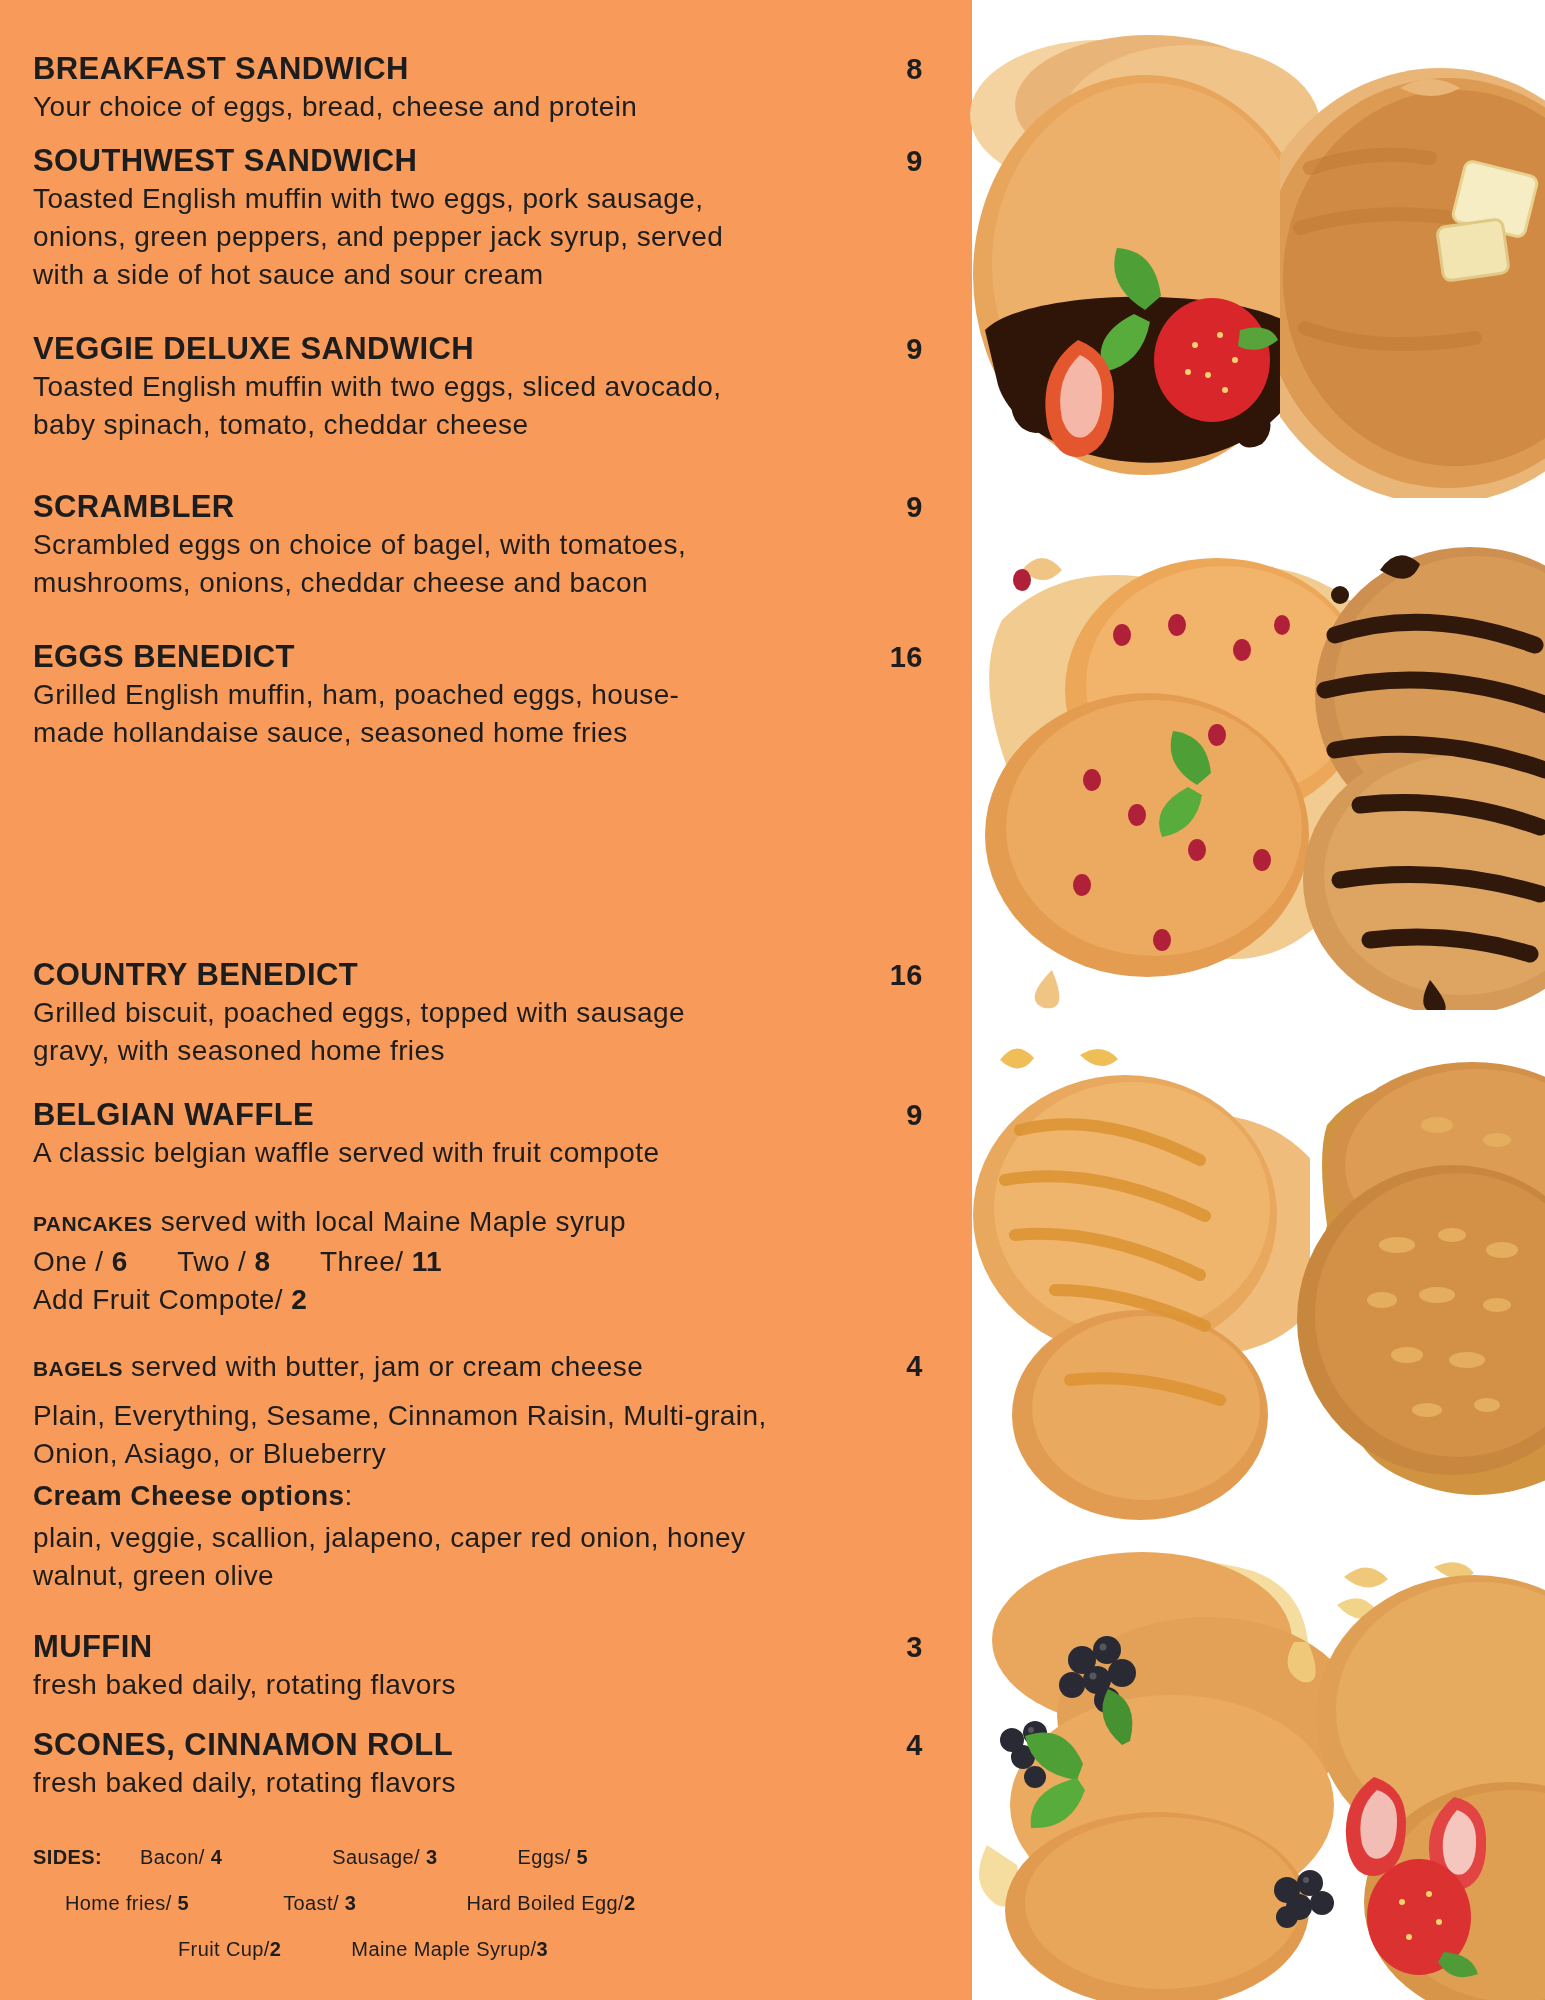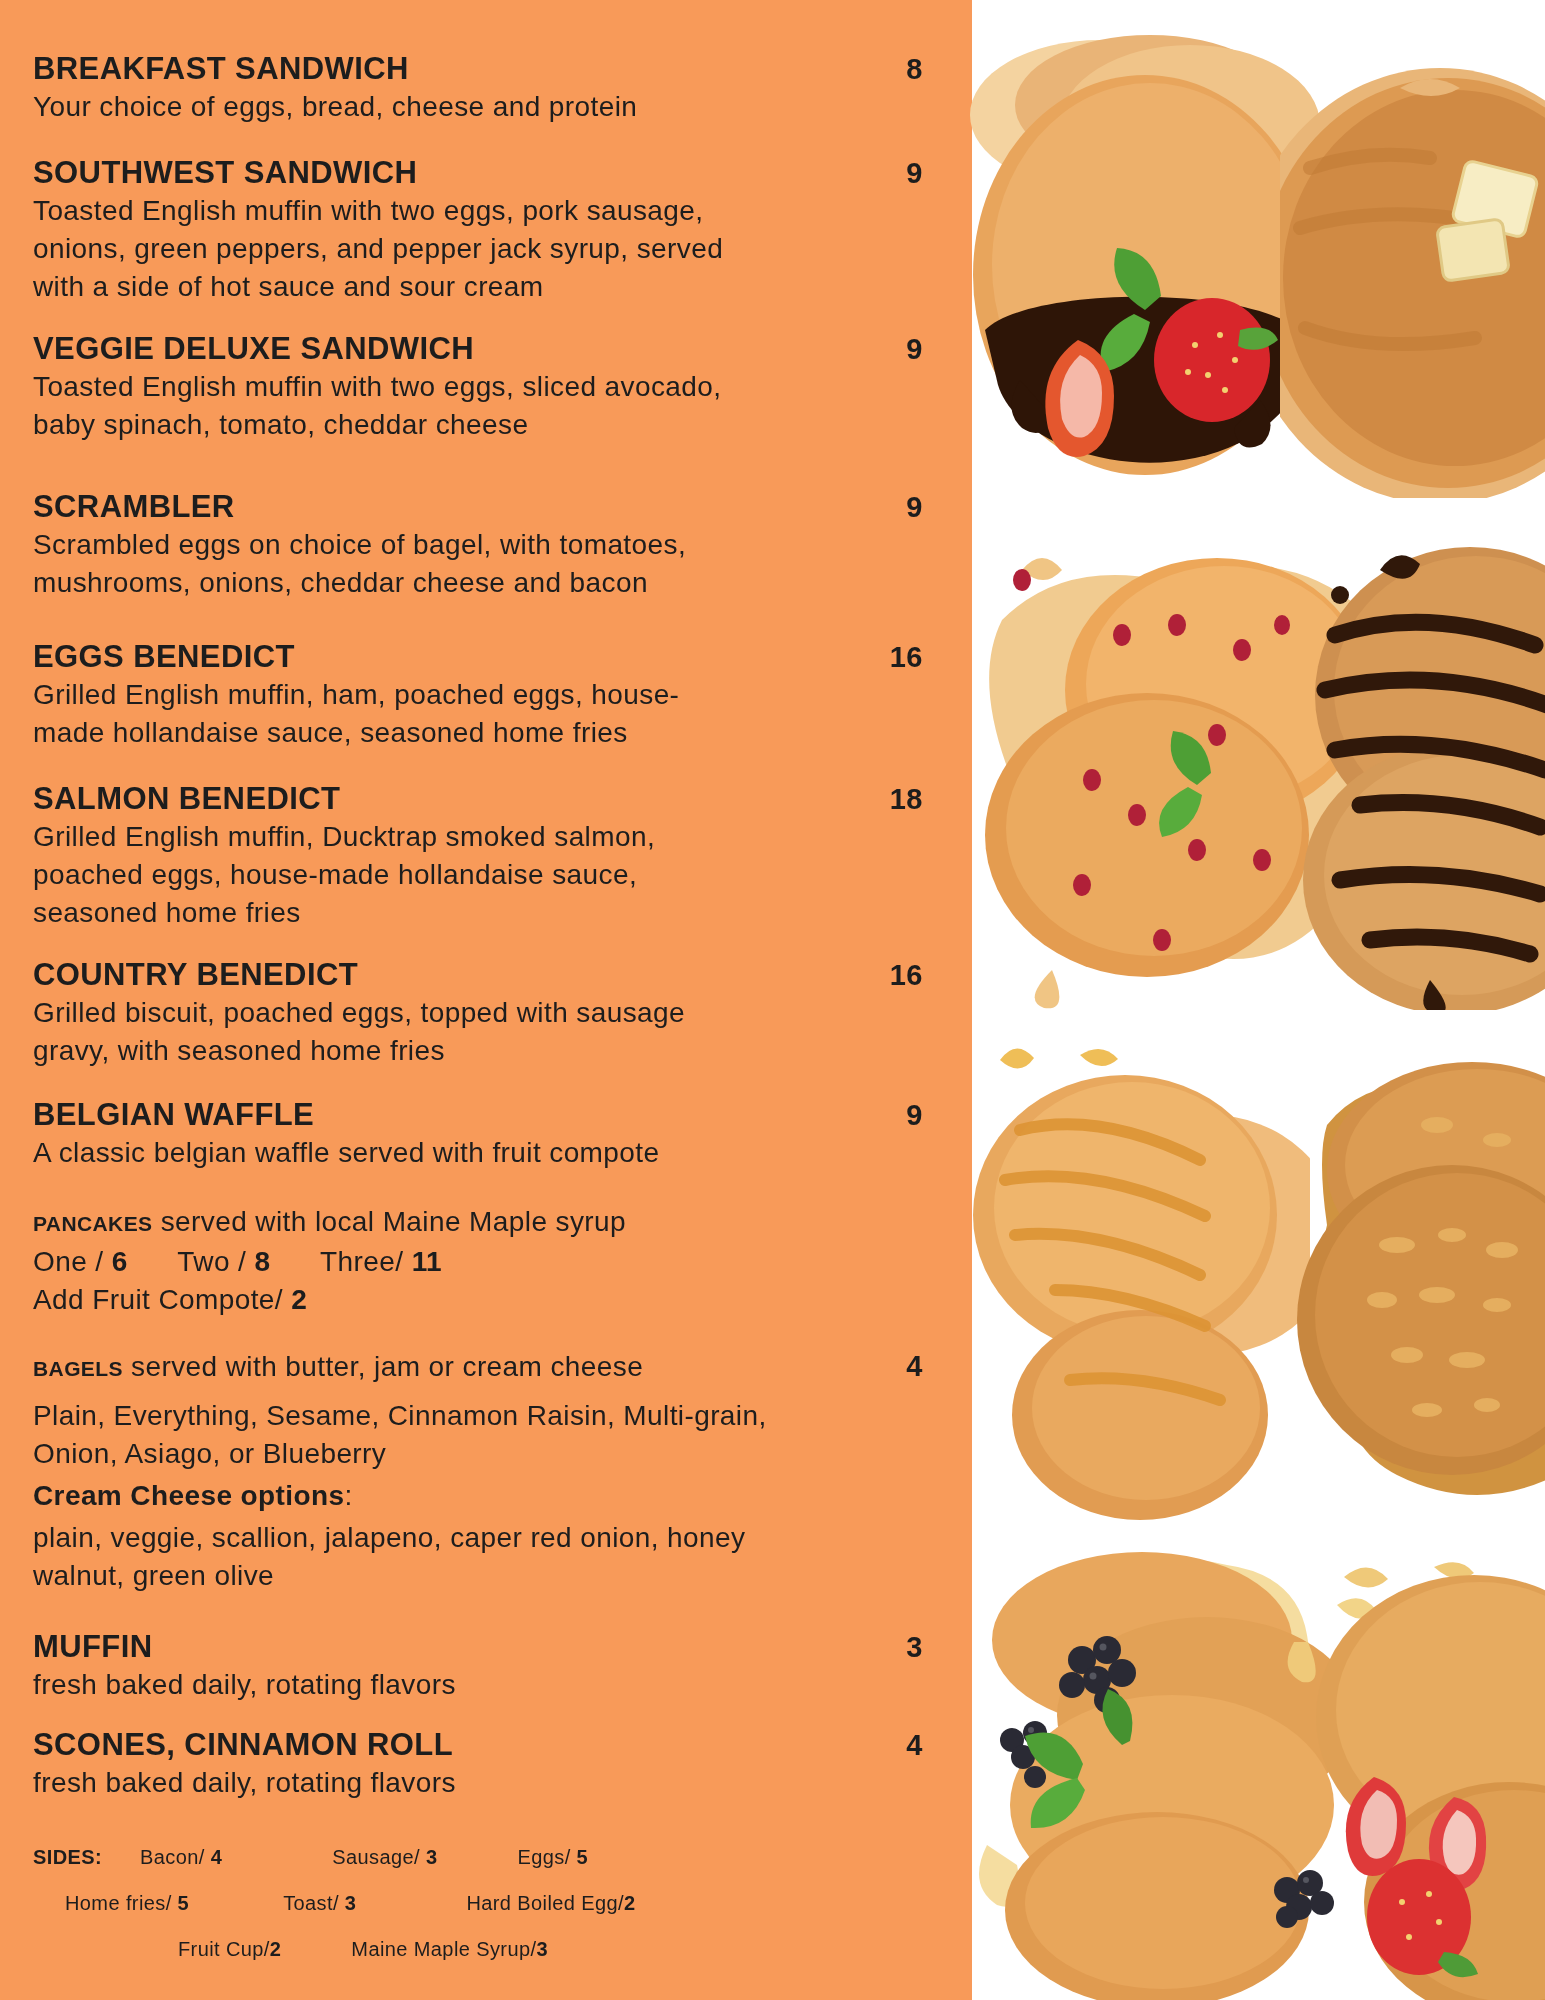--- a/index.html
+++ b/index.html
@@ -46,21 +46,21 @@
   <div class="panel">
 
     <div class="item" style="top:50px">
       <div class="row">
         <h3>BREAKFAST SANDWICH</h3>
         <span class="price">8</span>
       </div>
       <p>Your choice of eggs, bread, cheese and protein</p>
     </div>
 
-    <div class="item" style="top:154px">
+    <div class="item" style="top:142px">
       <div class="row">
         <h3>SOUTHWEST SANDWICH</h3>
         <span class="price">9</span>
       </div>
       <p>Toasted English muffin with two eggs, pork sausage,</p>
       <p>onions, green peppers, and pepper jack syrup, served</p>
       <p>with a side of hot sauce and sour cream</p>
     </div>
 
     <div class="item" style="top:330px">
@@ -83,29 +83,20 @@
 
     <div class="item" style="top:638px">
       <div class="row">
         <h3>EGGS BENEDICT</h3>
         <span class="price">16</span>
       </div>
       <p>Grilled English muffin, ham, poached eggs, house-</p>
       <p>made hollandaise sauce, seasoned home fries</p>
     </div>
 
-    <div class="item" style="top:780px">
-      <div class="row">
-        <h3>SALMON BENEDICT</h3>
-        <span class="price">18</span>
-      </div>
-      <p>Grilled English muffin, Ducktrap smoked salmon,</p>
-      <p>poached eggs, house-made hollandaise sauce,</p>
-      <p>seasoned home fries</p>
-    </div>
 
     <div class="item" style="top:956px">
       <div class="row">
         <h3>COUNTRY BENEDICT</h3>
         <span class="price">16</span>
       </div>
       <p>Grilled biscuit, poached eggs, topped with sausage</p>
       <p>gravy, with seasoned home fries</p>
     </div>
 

